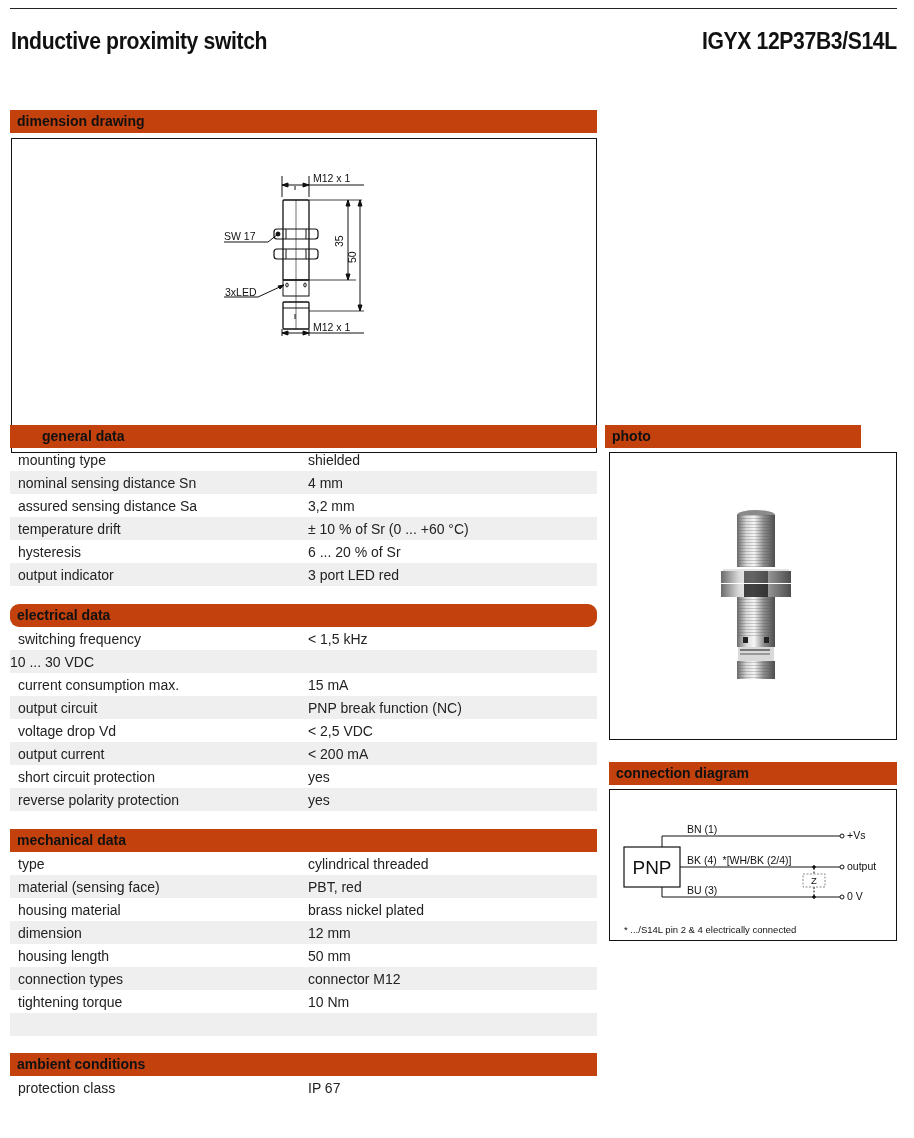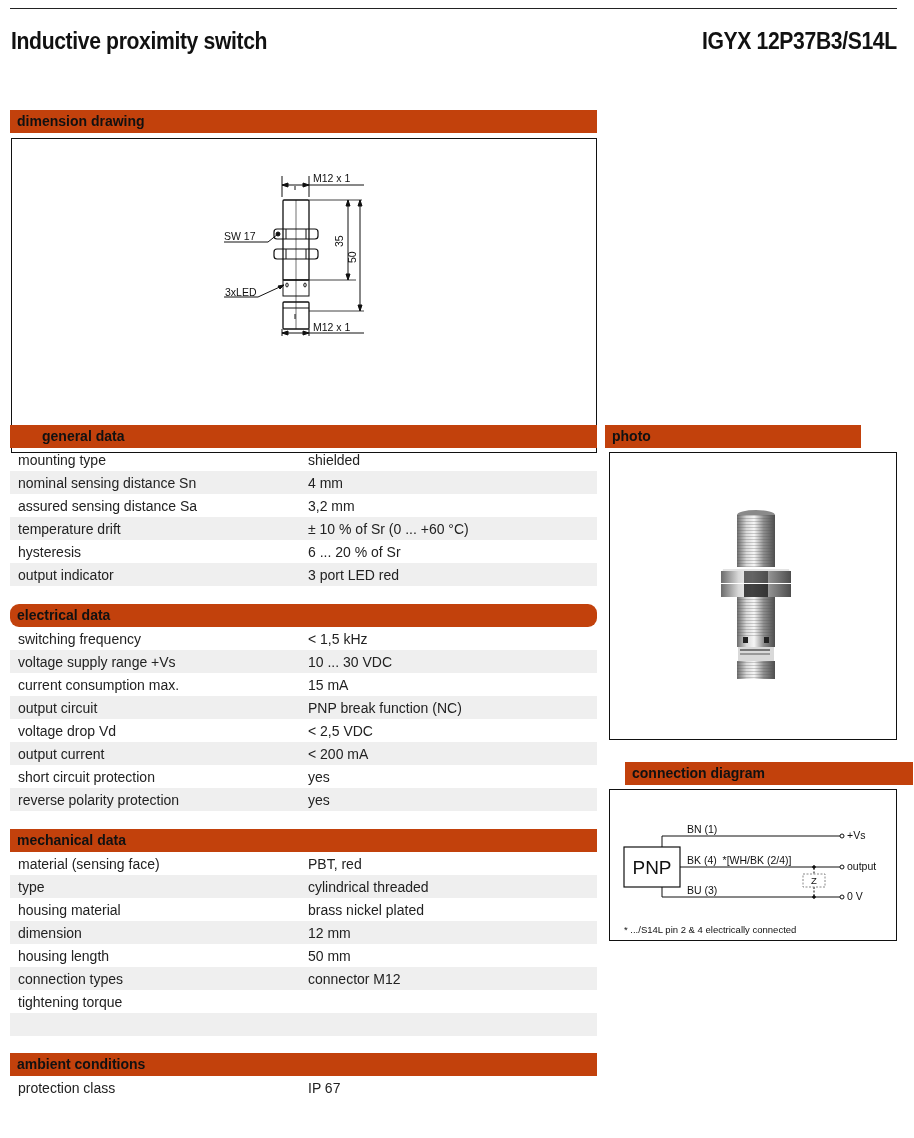--- a/index.html
+++ b/index.html
@@ -123,21 +123,20 @@
     </div>
 </div>
 
 <div class="sec-head" style="left:10px; top:604px; width:587px;border-radius:9px;">electrical data</div>
 <div class="table" style="top:627px;">
   <div class="row">
       <span class="k">switching frequency</span>
       <span class="v">&lt; 1,5 kHz</span>
     </div>
   <div class="row">
-      <span class="k">voltage supply range +Vs</span>
       <span class="v">10 ... 30 VDC</span>
     </div>
   <div class="row">
       <span class="k">current consumption max.</span>
       <span class="v">15 mA</span>
     </div>
   <div class="row">
       <span class="k">output circuit</span>
       <span class="v">PNP break function (NC)</span>
     </div>
@@ -155,45 +154,46 @@
     </div>
   <div class="row">
       <span class="k">reverse polarity protection</span>
       <span class="v">yes</span>
     </div>
 </div>
 
 <div class="sec-head" style="left:10px; top:829px; width:587px;">mechanical data</div>
 <div class="table" style="top:852px;">
   <div class="row">
+      <span class="k">type</span>
+      <span class="v">cylindrical threaded</span>
+    </div>
+  <div class="row">
       <span class="k">material (sensing face)</span>
       <span class="v">PBT, red</span>
     </div>
   <div class="row">
-      <span class="k">type</span>
-      <span class="v">cylindrical threaded</span>
-    </div>
-  <div class="row">
       <span class="k">housing material</span>
       <span class="v">brass nickel plated</span>
     </div>
   <div class="row">
       <span class="k">dimension</span>
       <span class="v">12 mm</span>
     </div>
   <div class="row">
       <span class="k">housing length</span>
       <span class="v">50 mm</span>
     </div>
   <div class="row">
       <span class="k">connection types</span>
       <span class="v">connector M12</span>
     </div>
   <div class="row">
       <span class="k">tightening torque</span>
+      <span class="v">10 Nm</span>
     </div>
   <div class="row blank"></div>
 </div>
 
 <div class="sec-head" style="left:10px; top:1053px; width:587px;">ambient conditions</div>
 <div class="table" style="top:1076px;">
   <div class="row">
       <span class="k">protection class</span>
       <span class="v">IP 67</span>
     </div>
@@ -231,21 +231,21 @@
       <rect x="154" y="184" width="5" height="6" fill="#222"></rect>
       <rect x="128" y="194" width="36" height="14" fill="#d9d9d9"></rect>
       <rect x="130" y="196" width="30" height="2" fill="#777"></rect>
       <rect x="130" y="200" width="30" height="2" fill="#999"></rect>
       <rect x="127" y="208" width="38" height="18" fill="url(#metal)"></rect>
       <rect x="127" y="208" width="38" height="18" fill="url(#thread)"></rect>
     </g>
   </svg>
 </div>
 
-<div class="sec-head" style="left:609px; top:762px; width:288px;margin-left:16px;">connection diagram</div>
+<div class="sec-head" style="left:609px; top:762px; width:288px;">connection diagram</div>
 <div class="frame" style="left:609px; top:789px; width:288px; height:152px;">
   <svg width="286" height="150" viewBox="0 0 286 150">
     <g stroke="#111" fill="none" stroke-width="1">
       <rect x="14" y="57" width="56" height="40" stroke-width="1.2"></rect>
       <line x1="52" y1="57" x2="52" y2="46"></line>
       <line x1="52" y1="46" x2="230" y2="46"></line>
       <circle cx="232" cy="46" r="2" fill="#fff"></circle>
       <line x1="70" y1="77" x2="230" y2="77"></line>
       <circle cx="232" cy="77" r="2" fill="#fff"></circle>
       <line x1="52" y1="97" x2="52" y2="107"></line>

